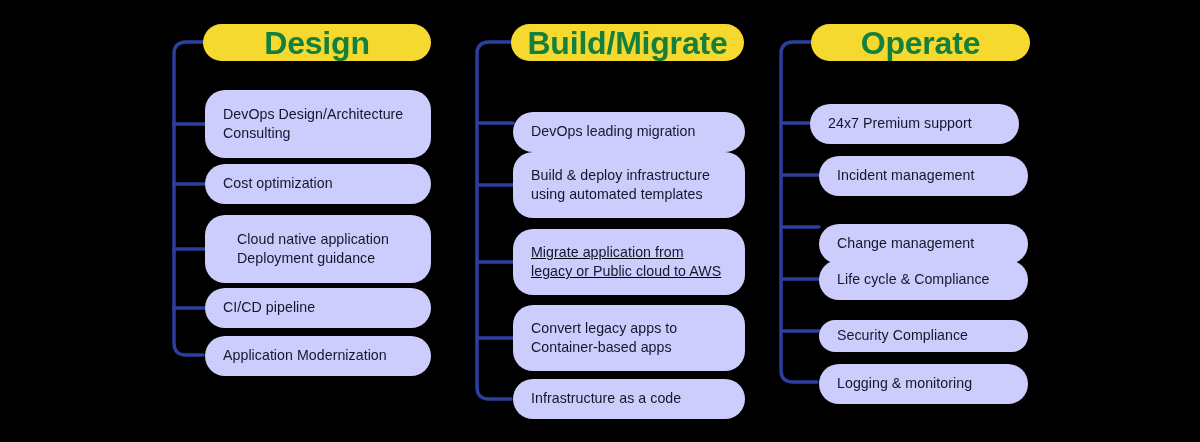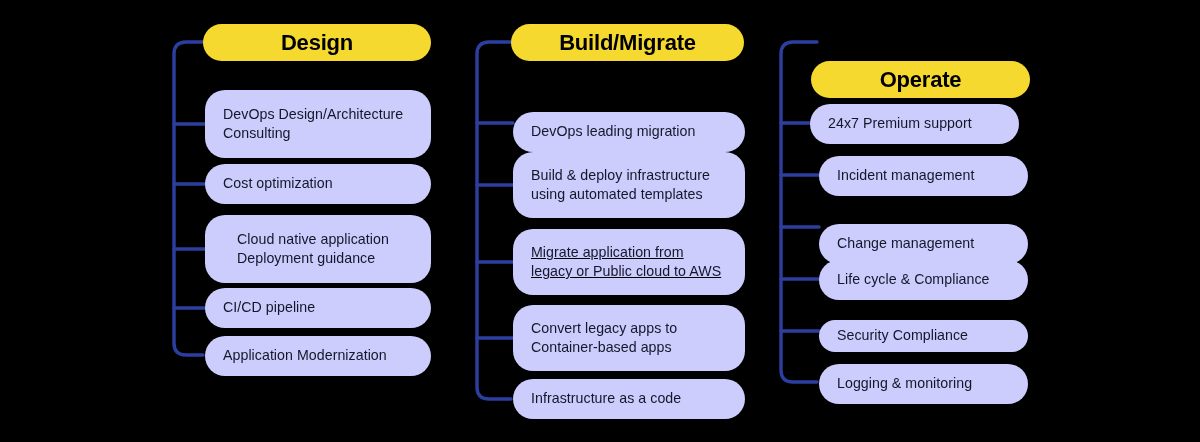--- a/index.html
+++ b/index.html
@@ -35,22 +35,22 @@
     position: absolute;
     display: flex;
     align-items: center;
     justify-content: center;
     background: #F5D92E;
     border-radius: 20px;
     box-sizing: border-box;
   }
   .header-pill .header-label {
     font-weight: bold;
-    font-size: 22px;
-    color: #000000;
+    font-size: 32px;
+    color: #15803d;
     letter-spacing: -0.2px;
     line-height: 1;
     white-space: nowrap;
   }
   .item-box {
     position: absolute;
     display: flex;
     align-items: center;
     background: #CCCDFC;
     border-radius: 20px;
@@ -132,21 +132,21 @@
   <div class="column" style="left:775px; width:260px;">
     <svg class="bracket-svg" width="50" height="442" viewBox="0 0 50 442">
       <path d="M 42 42 L 18 42 Q 6 42 6 54 L 6 370 Q 6 382 18 382 L 42 382" fill="none" stroke="#2B3FA0" stroke-width="3.4" stroke-linecap="round"></path>
       <path d="M 6 123 L 44 123" fill="none" stroke="#2B3FA0" stroke-width="3.4" stroke-linecap="round"></path>
       <path d="M 6 175 L 44 175" fill="none" stroke="#2B3FA0" stroke-width="3.4" stroke-linecap="round"></path>
       <path d="M 6 227 L 44 227" fill="none" stroke="#2B3FA0" stroke-width="3.4" stroke-linecap="round"></path>
       <path d="M 6 279 L 44 279" fill="none" stroke="#2B3FA0" stroke-width="3.4" stroke-linecap="round"></path>
       <path d="M 6 331 L 44 331" fill="none" stroke="#2B3FA0" stroke-width="3.4" stroke-linecap="round"></path>
     </svg>
 
-    <div class="header-pill" style="left:36px; top:24px; width:219px; height:37px;margin-top:37px;">
+    <div class="header-pill" style="left:36px; top:24px; width:219px; height:37px;">
       <span class="header-label">Operate</span>
     </div>
 
     <div class="item-box" style="left:35px; top:104px; width:209px; height:40px;">
       <span class="item-label">24x7 Premium support</span>
     </div>
     <div class="item-box" style="left:44px; top:156px; width:209px; height:40px;">
       <span class="item-label">Incident management</span>
     </div>
     <div class="item-box" style="left:44px; top:224px; width:209px; height:40px;">

